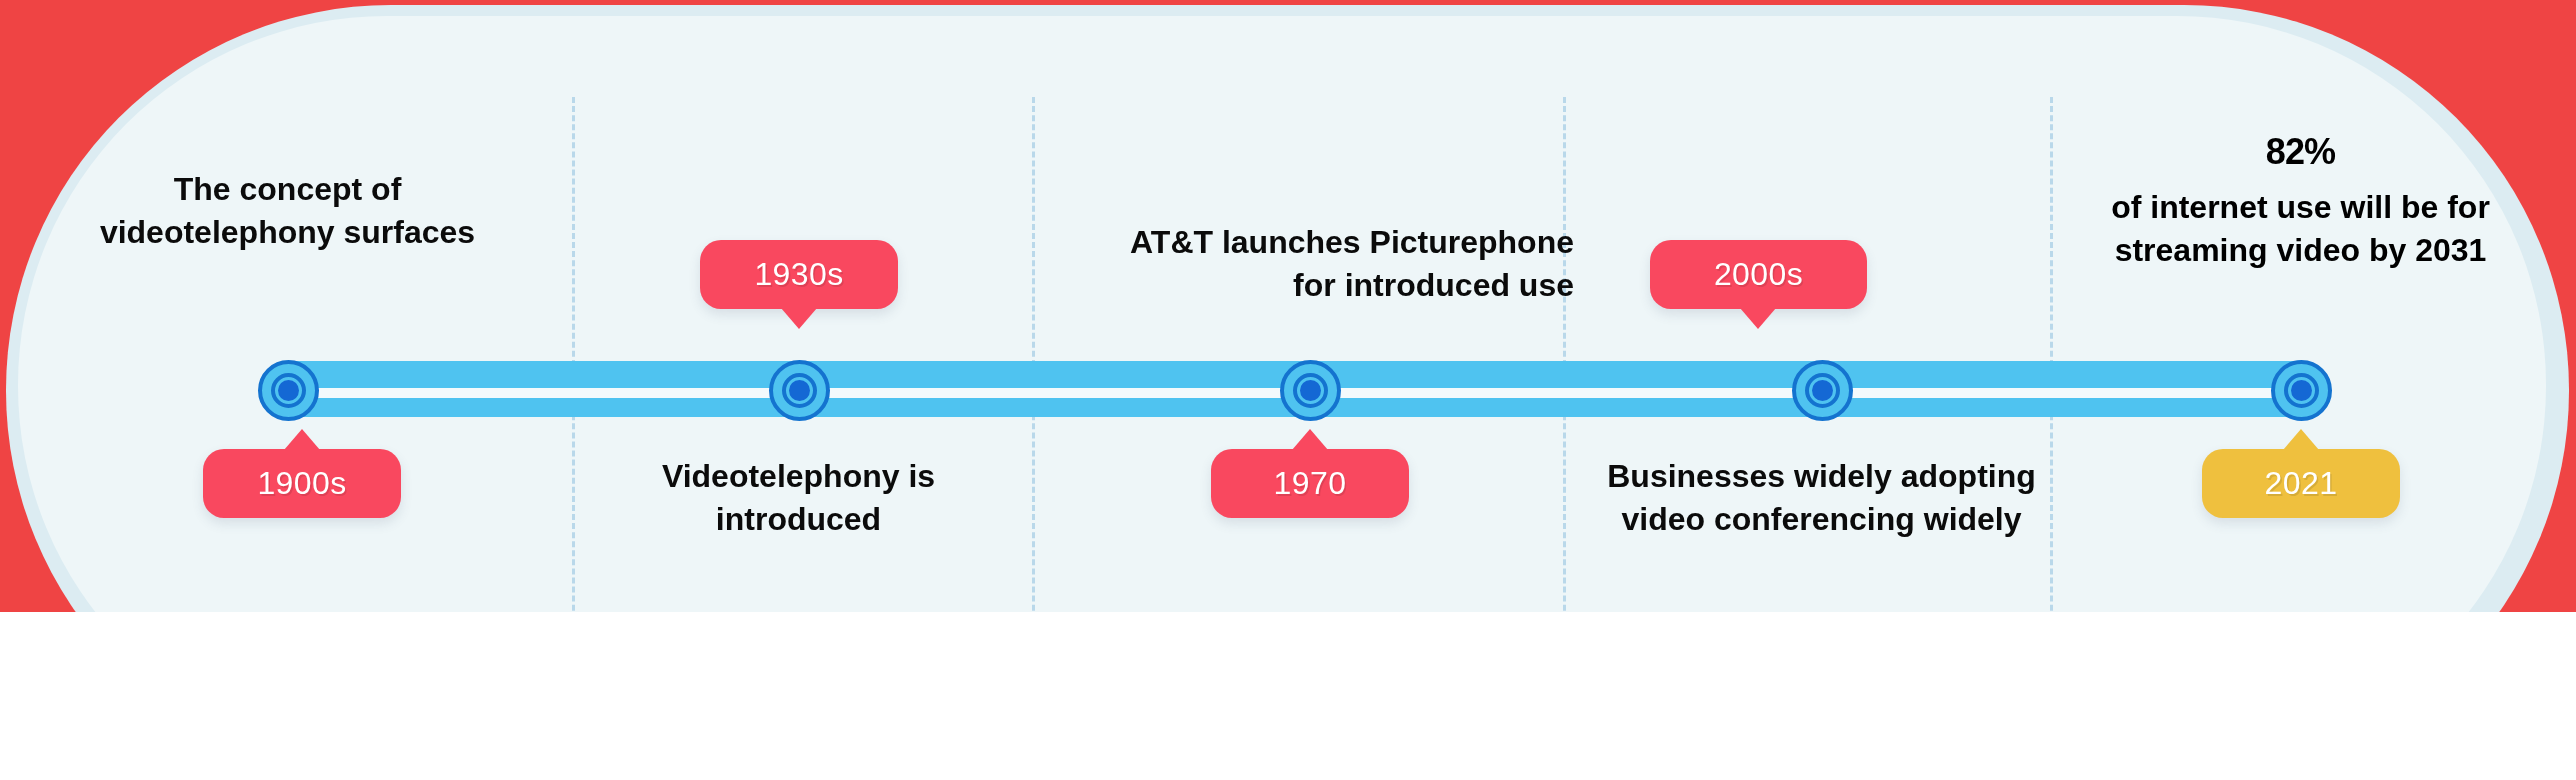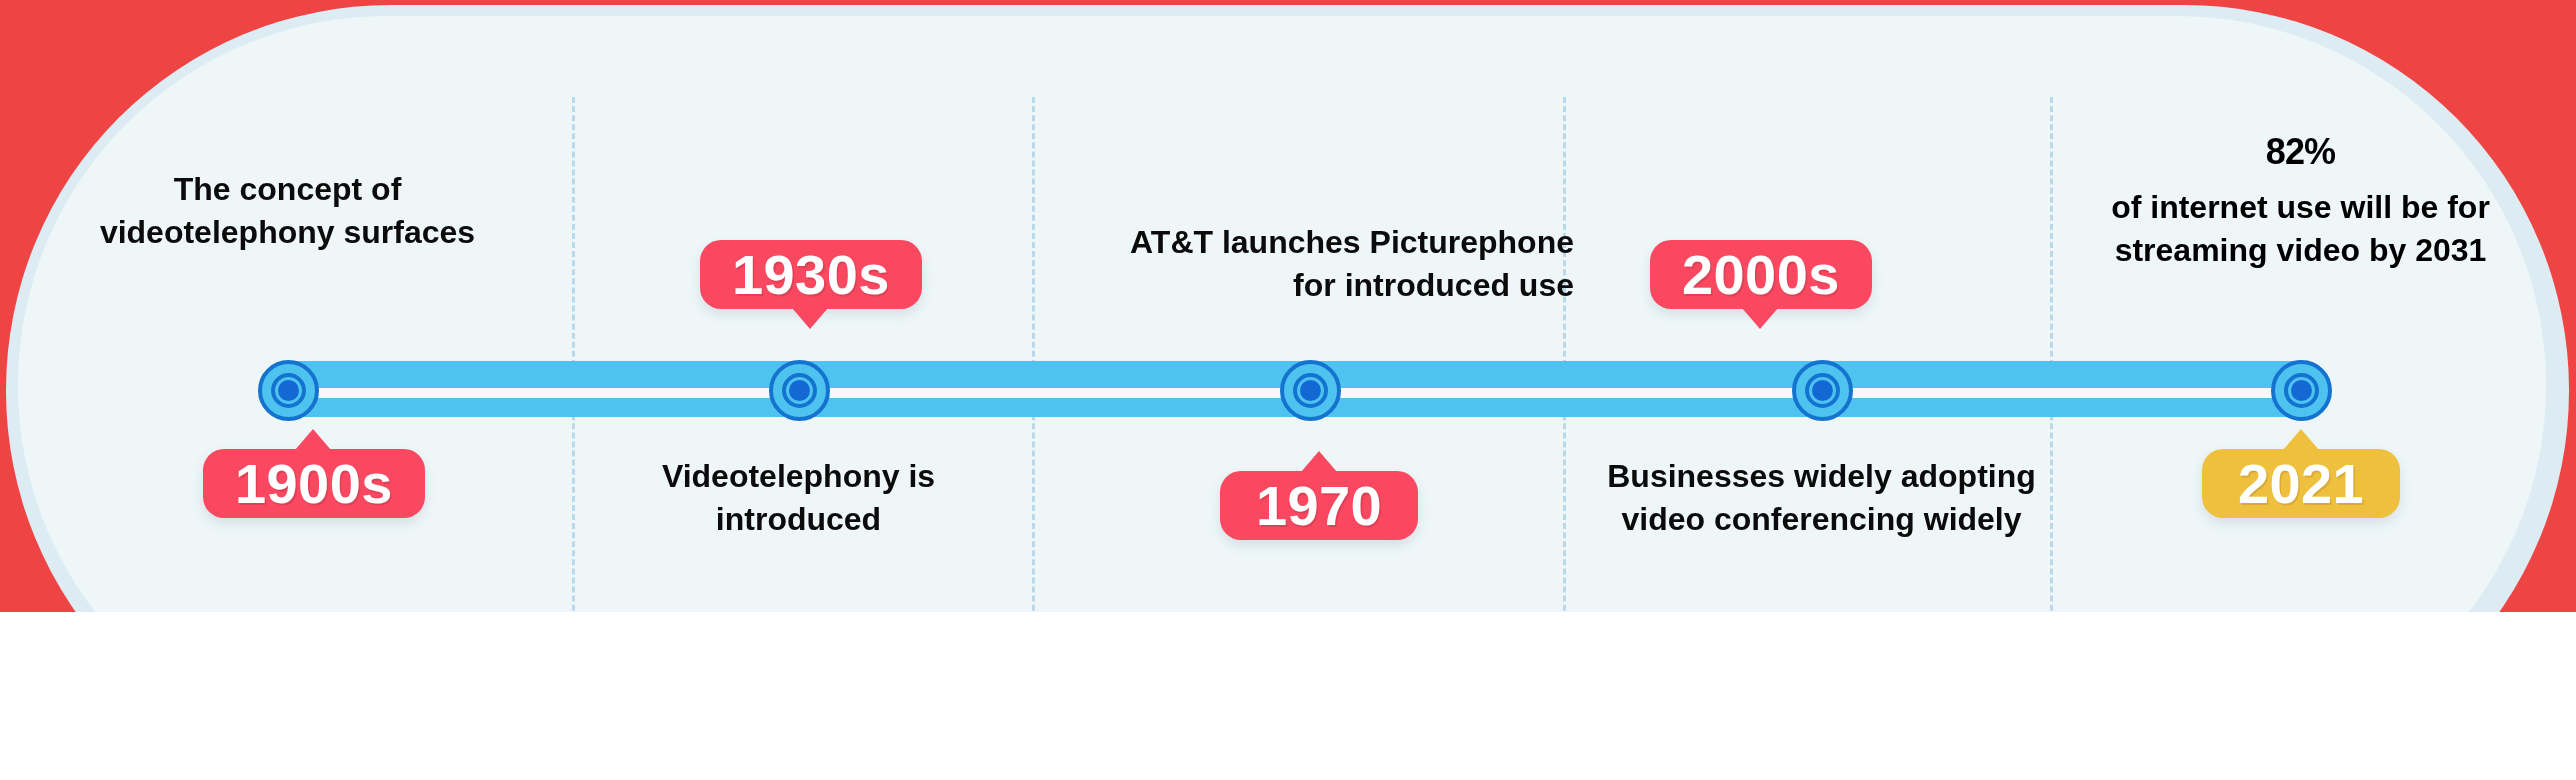--- a/index.html
+++ b/index.html
@@ -105,29 +105,29 @@
     border-radius: 50%;
     background: #1468d4;
   }
 
   
   .badge {
     position: absolute;
     height: 69px;
     border-radius: 21px;
     color: #ffffff;
-    font-size: 56px;
-    font-weight: bold;
+    font-size: 32px;
+    font-weight: normal;
     line-height: 69px;
     text-align: center;
     letter-spacing: 0.4px;
     text-shadow: 1.6px 2.4px 0 rgba(0,0,0,0.10);
     box-shadow: 0 5.6px 11.2px rgba(60,80,110,0.13);
     white-space: nowrap;
-    padding: 0 32px;
+    padding: 0 41px;
     box-sizing: border-box;
   }
   .badge.red    { background: #f9485f; }
   .badge.yellow { background: #efc03e; }
 
   
   .badge .tail {
     position: absolute;
     left: 50%;
     margin-left: -18.4px;
@@ -224,21 +224,21 @@
   </div>
 
   <div class="caption" style="left:1047px; top:221px; width:527px;text-align:right;">
     <span class="line">AT&amp;T launches Picturephone</span>
     <span class="line">for introduced use</span>
   </div>
   <div class="node" style="left:1310px;">
     <div class="ring"></div>
     <div class="core"></div>
   </div>
-  <div class="badge red tail-up" style="left:1211px; top:471px; min-width:198px;margin-left:9px;">
+  <div class="badge red tail-up" style="left:1211px; top:449px; min-width:198px;">
     <span class="tail"></span>
     <span>1970</span>
   </div>
 
   <div class="badge red tail-down" style="left:1650px; top:240px; min-width:217px;">
     <span>2000s</span>
     <span class="tail"></span>
   </div>
   <div class="node" style="left:1822px;">
     <div class="ring"></div>

